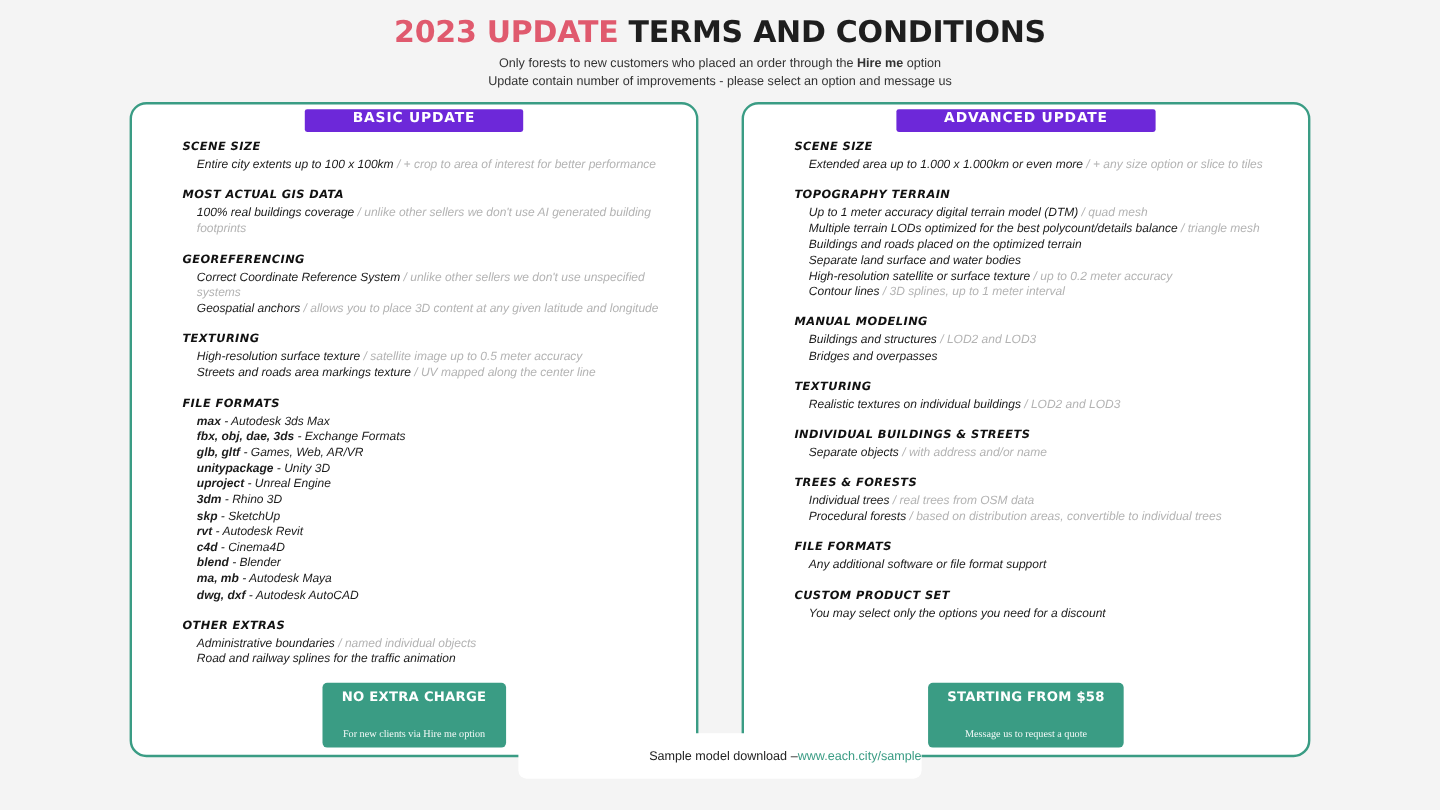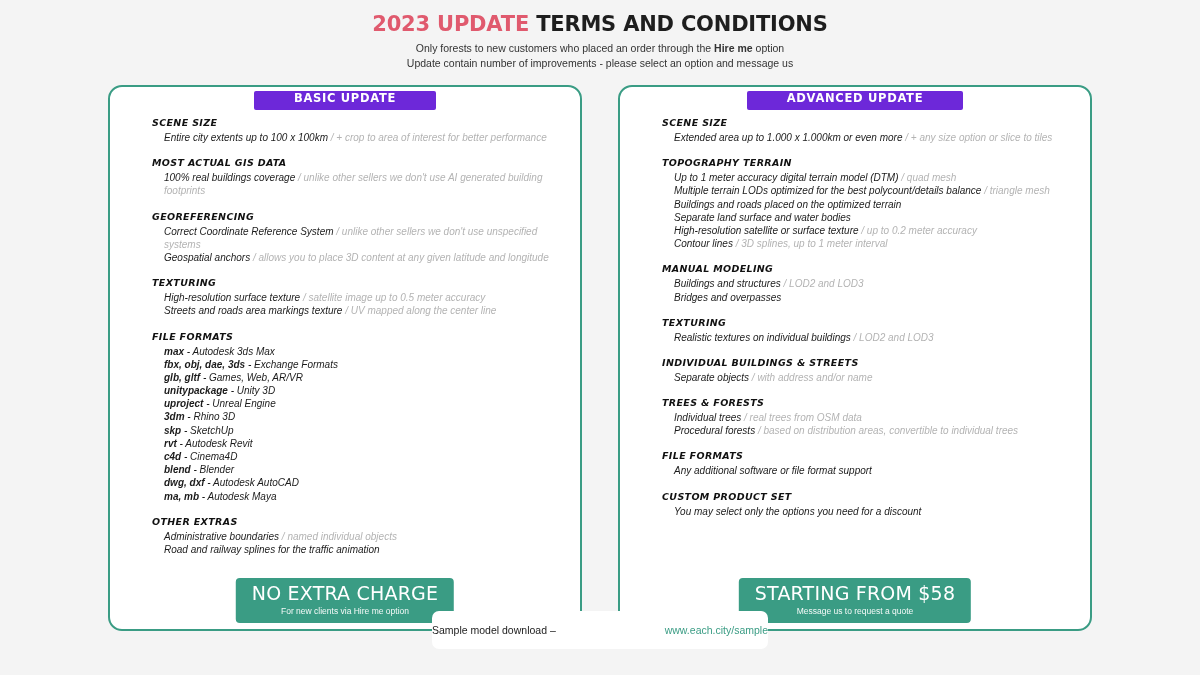--- a/index.html
+++ b/index.html
@@ -10,21 +10,21 @@
     font-family: "Liberation Sans", sans-serif;
     color: #222;
     overflow: hidden;
   }
   .page { position: relative; width: 1200px; height: 675px; }
 
   
   .header { text-align: center; padding-top: 12px; }
   .header h1 {
     margin: 0;
-    font-size: 21px;
+    font-size: 25px;
     font-weight: bold;
     letter-spacing: -0.2px;
     font-family: "DejaVu Sans", sans-serif;
   }
   .header h1 .hl { color: #e05a6e; }
   .header h1 .dark { color: #1e1e1e; }
   .sub {
     font-size: 10.5px;
     color: #333;
     margin-top: 5px;
@@ -92,38 +92,38 @@
     left: 50%;
     transform: translateX(-50%);
     background: #3a9c84;
     color: #fff;
     border-radius: 4px;
     padding: 6px 16px 7px;
     text-align: center;
     min-width: 140px;
   }
   .cta-title {
-    font-size: 19px;
-    font-weight: normal;
+    font-size: 11px;
+    font-weight: bold;
     letter-spacing: .2px;
     font-family: "DejaVu Sans", sans-serif;
     line-height: 1.05;
   }
-  .cta-sub { font-size: 8.5px; margin-top: 2px; opacity: .95; }
+  .cta-sub { font-size: 8.5px; margin-top: 20px; opacity: .95; font-family: Liberation Serif, serif; }
 
   
   .bottom {
     position: absolute;
     left: 50%; transform: translateX(-50%);
     bottom: 26px;
     width: 336px;
     height: 38px;
     background: #fff;
     border-radius: 7px;
-    display: flex; align-items: center; justify-content: space-between;
+    display: flex; align-items: center; justify-content: flex-end;
     font-size: 10.5px;
     color: #222;
   }
   .bottom a { color: #3a9c84; text-decoration: none; }
 </style>
 </head>
 <body>
 
 <div class="page">
 
@@ -170,22 +170,22 @@
             <div class="line"><span class="b">max</span><span> - Autodesk 3ds Max</span></div>
             <div class="line"><span class="b">fbx, obj, dae, 3ds</span><span> - Exchange Formats</span></div>
             <div class="line"><span class="b">glb, gltf</span><span> - Games, Web, AR/VR</span></div>
             <div class="line"><span class="b">unitypackage</span><span> - Unity 3D</span></div>
             <div class="line"><span class="b">uproject</span><span> - Unreal Engine</span></div>
             <div class="line"><span class="b">3dm</span><span> - Rhino 3D</span></div>
             <div class="line"><span class="b">skp</span><span> - SketchUp</span></div>
             <div class="line"><span class="b">rvt</span><span> - Autodesk Revit</span></div>
             <div class="line"><span class="b">c4d</span><span> - Cinema4D</span></div>
             <div class="line"><span class="b">blend</span><span> - Blender</span></div>
+            <div class="line"><span class="b">ma, mb</span><span> - Autodesk Maya</span></div>
             <div class="line"><span class="b">dwg, dxf</span><span> - Autodesk AutoCAD</span></div>
-            <div class="line"><span class="b">ma, mb</span><span> - Autodesk Maya</span></div>
           </div>
           <div class="section">
             <div class="sec-title">OTHER EXTRAS</div>
             <div class="line"><span>Administrative boundaries</span><span class="muted"> / named individual objects</span></div>
             <div class="line"><span>Road and railway splines for the traffic animation</span></div>
           </div>
         </div>
       <div class="cta">
         <div class="cta-title">NO EXTRA CHARGE</div>
         <div class="cta-sub">For new clients via Hire me option</div>

